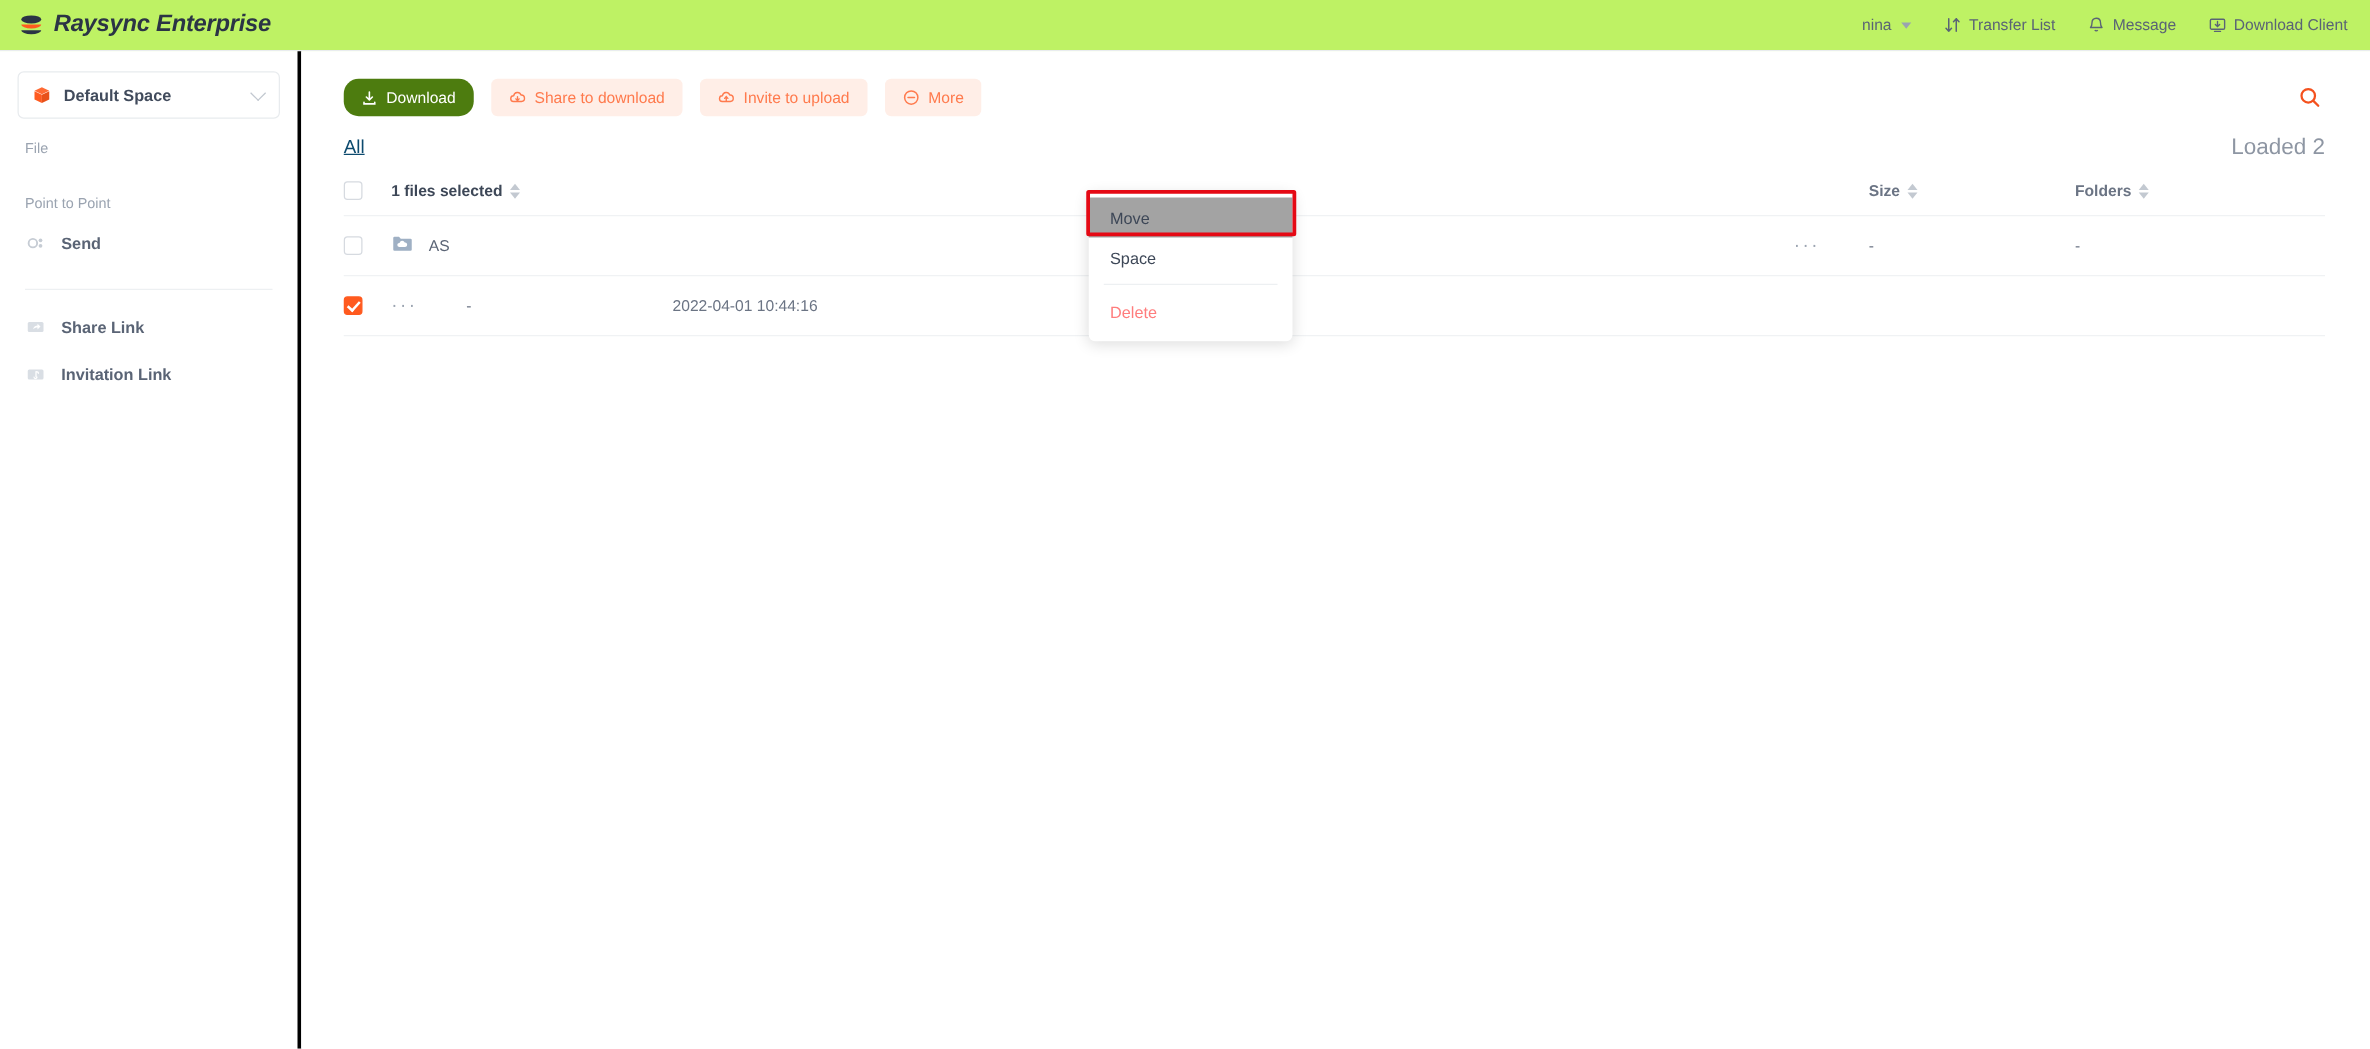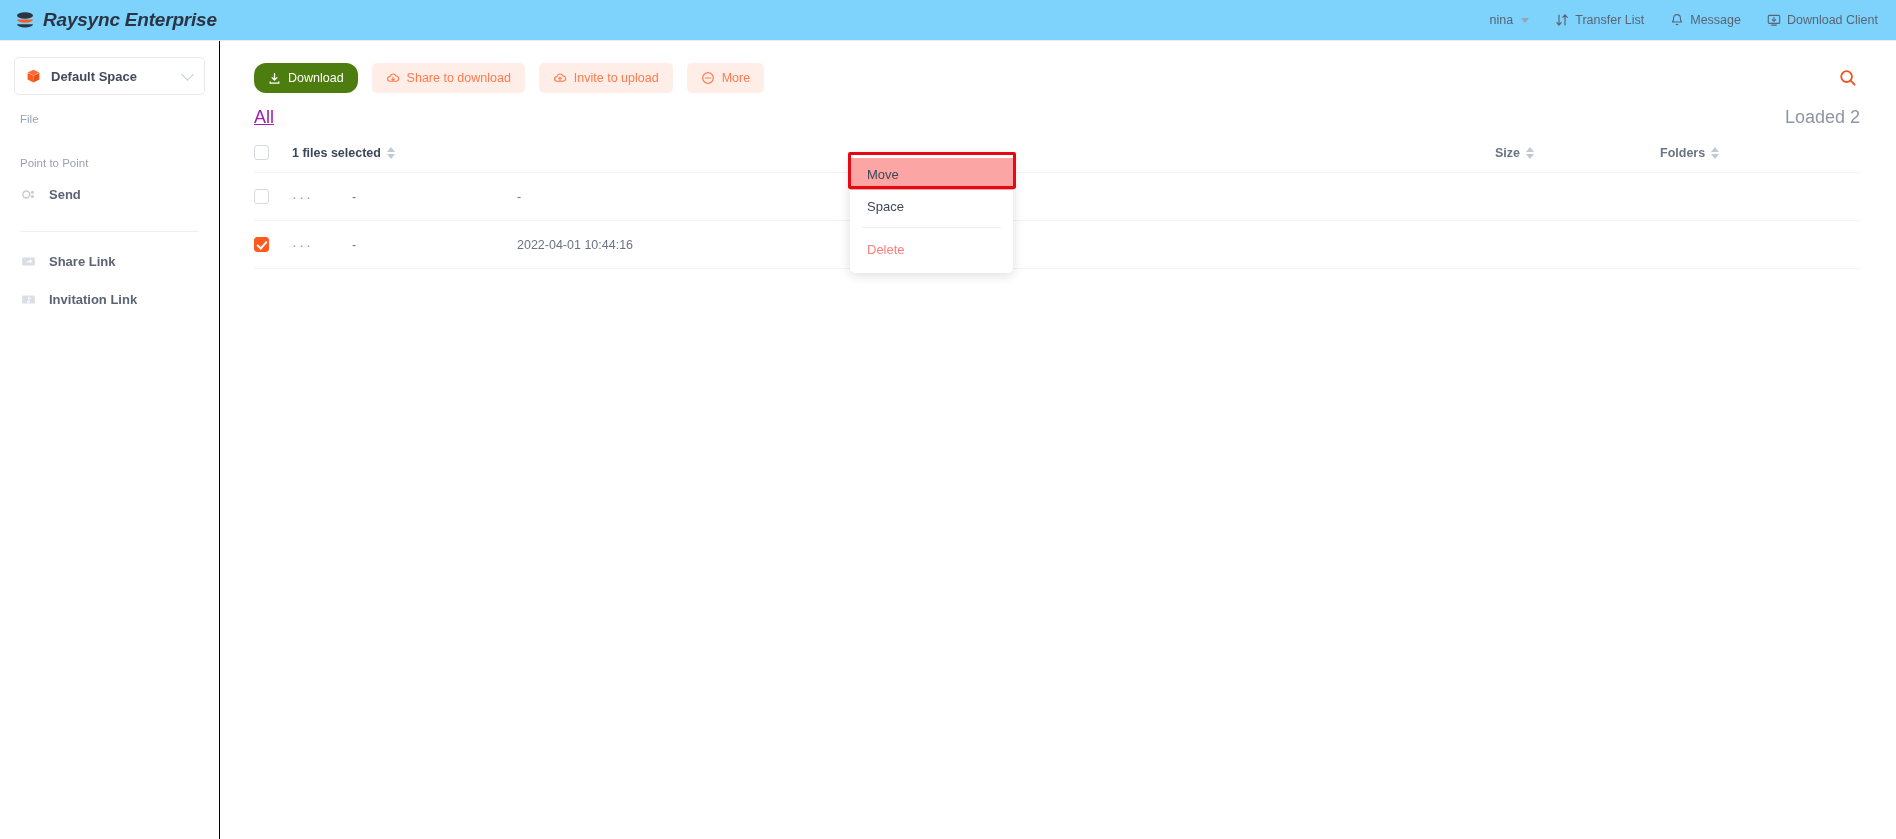--- a/index.html
+++ b/index.html
@@ -8,21 +8,21 @@
     font-family: "Liberation Sans", sans-serif;
     background: #ffffff;
     color: #4a5568;
     overflow: hidden;
   }
 
   
   .header {
     height: 41px;
     width: 100%;
-    background: #7dd3fc;
+    background: #bef264;
     border-bottom: 1px solid #e9ecef;
     display: flex;
     align-items: center;
     justify-content: space-between;
     padding: 0 18px 0 14px;
     position: relative;
   }
   .brand { display: flex; align-items: center; gap: 7px; }
   .brand-mark { width: 22px; height: 22px; position: relative; flex: none; }
   .brand-text {
@@ -45,22 +45,22 @@
     border-right: 4.5px solid transparent;
     border-top: 5px solid #9aa3b0;
     margin-left: 2px;
   }
 
   
   .body-wrap { display: flex; height: 798px; width: 100%; }
 
   
   .sidebar {
-    width: 220px; flex: none;
-    border-right: 1px solid #000000;
+    width: 241px; flex: none;
+    border-right: 3px solid #000000;
     background: #ffffff;
     padding: 16px 0 0 0;
     position: relative;
   }
   .space-box {
     margin: 0 14px 18px 14px;
     height: 38px;
     border: 1px solid #e8ebee;
     border-radius: 5px;
     display: flex; align-items: center;
@@ -134,21 +134,21 @@
     display: flex; align-items: center; justify-content: center;
     cursor: pointer;
   }
 
   
   .filter-row {
     display: flex; align-items: center; justify-content: space-between;
     padding: 14px 36px 0 34px;
     height: 34px;
   }
-  .filter-all { font-size: 18px; color: #a21caf; cursor: pointer; text-decoration: underline; }
+  .filter-all { font-size: 15px; color: #0c4a6e; cursor: pointer; text-decoration: underline; }
   .loaded { font-size: 18px; color: #8e96a3; }
 
   
   .table { padding: 0 36px 0 34px; margin-top: 6px; }
   .trow {
     display: flex; align-items: center;
     height: 48px;
     border-bottom: 1px solid #f0f2f4;
     font-size: 12.5px;
   }
@@ -202,21 +202,21 @@
     z-index: 40;
   }
   .dd-item {
     height: 32px;
     display: flex; align-items: center;
     padding-left: 17px;
     font-size: 13px;
     color: #3d4757;
     cursor: pointer;
   }
-  .dd-item.hl { background: #fca5a5; }
+  .dd-item.hl { background: #a3a3a3; }
   .dd-item.danger { color: #ff7d7d; }
   .dd-sep { height: 1px; background: #edf0f2; margin: 5px 12px; }
 
   .annot-box {
     position: absolute;
     left: 628px; top: 111px;
     width: 168px; height: 37px;
     border: 3px solid #e50914;
     border-radius: 2px;
     z-index: 60;
@@ -425,20 +425,29 @@
                 <i class="dn"></i>
               </span>
           </span>
         </div>
       </div>
 
       <div class="trow">
         <div class="c-check">
           <span class="cbox"></span>
         </div>
+        <div class="c-name">
+          <span>
+            <svg width="18" height="18" viewBox="0 0 18 18">
+              <path d="M1.6 4.4 a1 1 0 0 1 1-1 h3.6 l1.4 1.6 h7.8 a1 1 0 0 1 1 1 v7.6 a1 1 0 0 1-1 1 h-12.8 a1 1 0 0 1-1-1 Z" fill="#9fb0c4"></path>
+              <path d="M6.3 11.6 a1.6 1.6 0 0 1 0.3-3.2 a2.2 2.2 0 0 1 4.2-0.4 a1.8 1.8 0 0 1 0.3 3.6 Z" fill="#ffffff"></path>
+            </svg>
+          </span>
+          <span class="fname">AS</span>
+        </div>
         <div class="c-dots">···</div>
         <div class="c-size">-</div>
         <div class="c-mod">-</div>
       </div>
 
       <div class="trow">
         <div class="c-check">
           <span class="cbox checked"></span>
         </div>
         <div class="c-dots">···</div>

